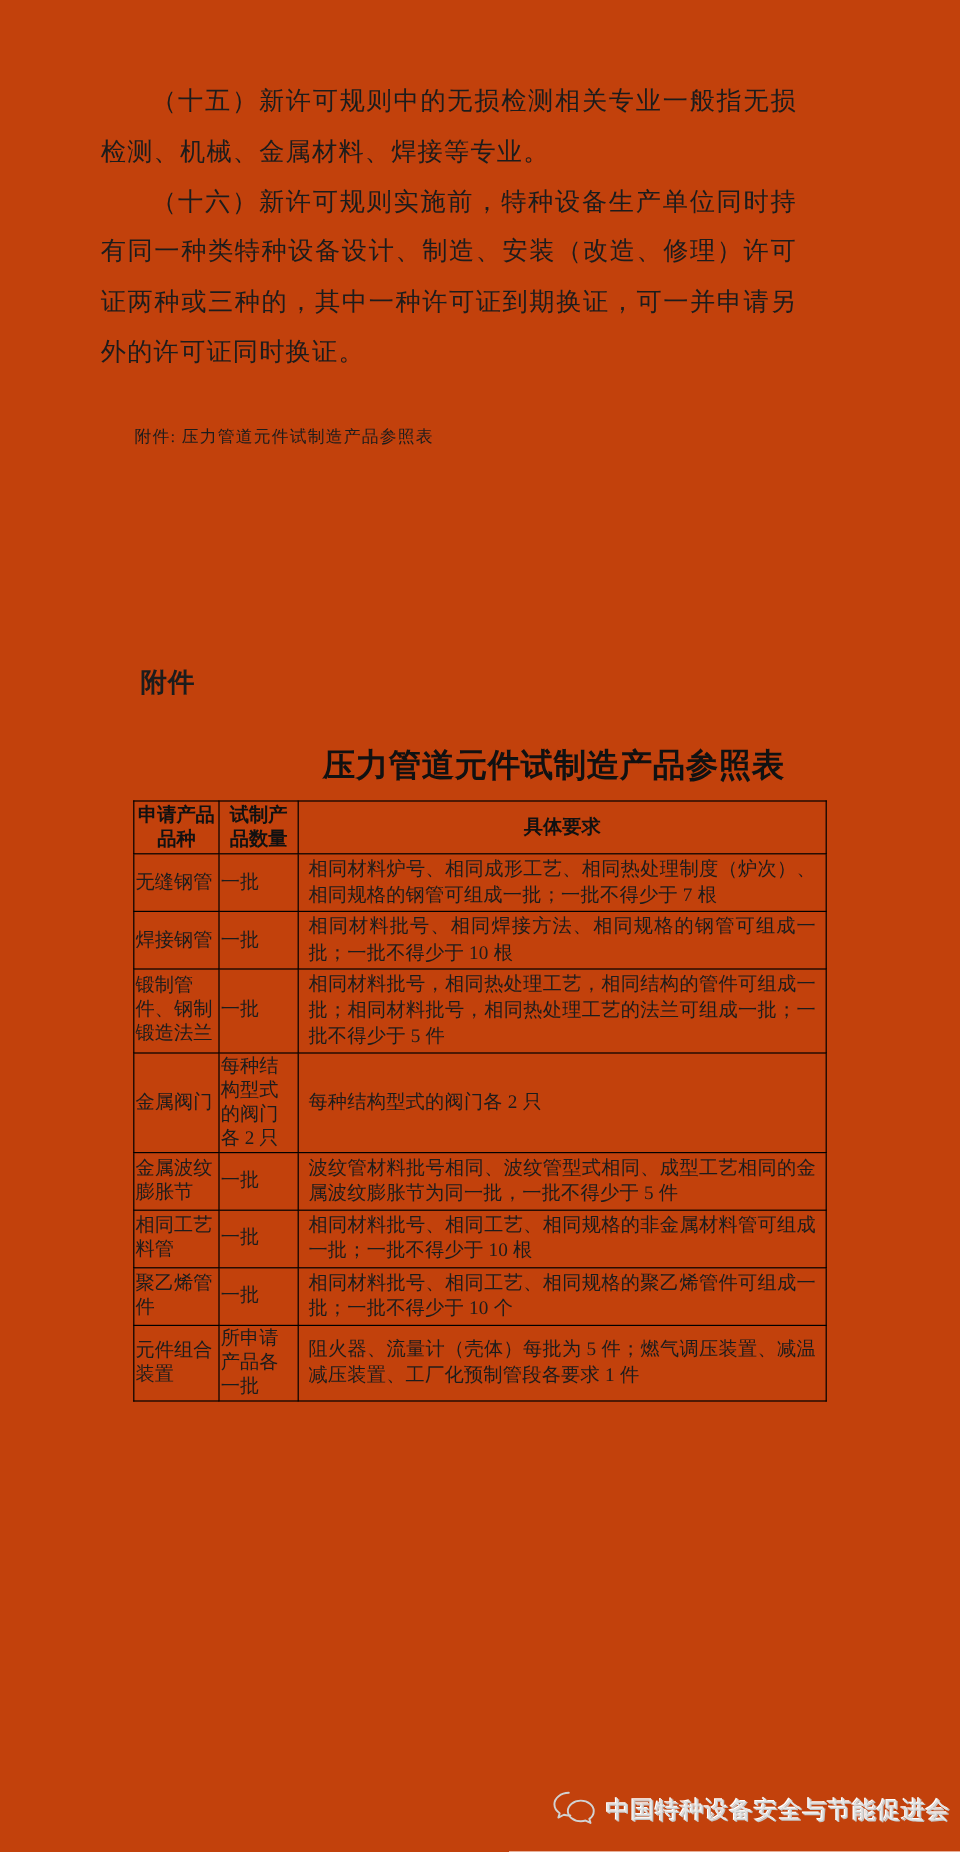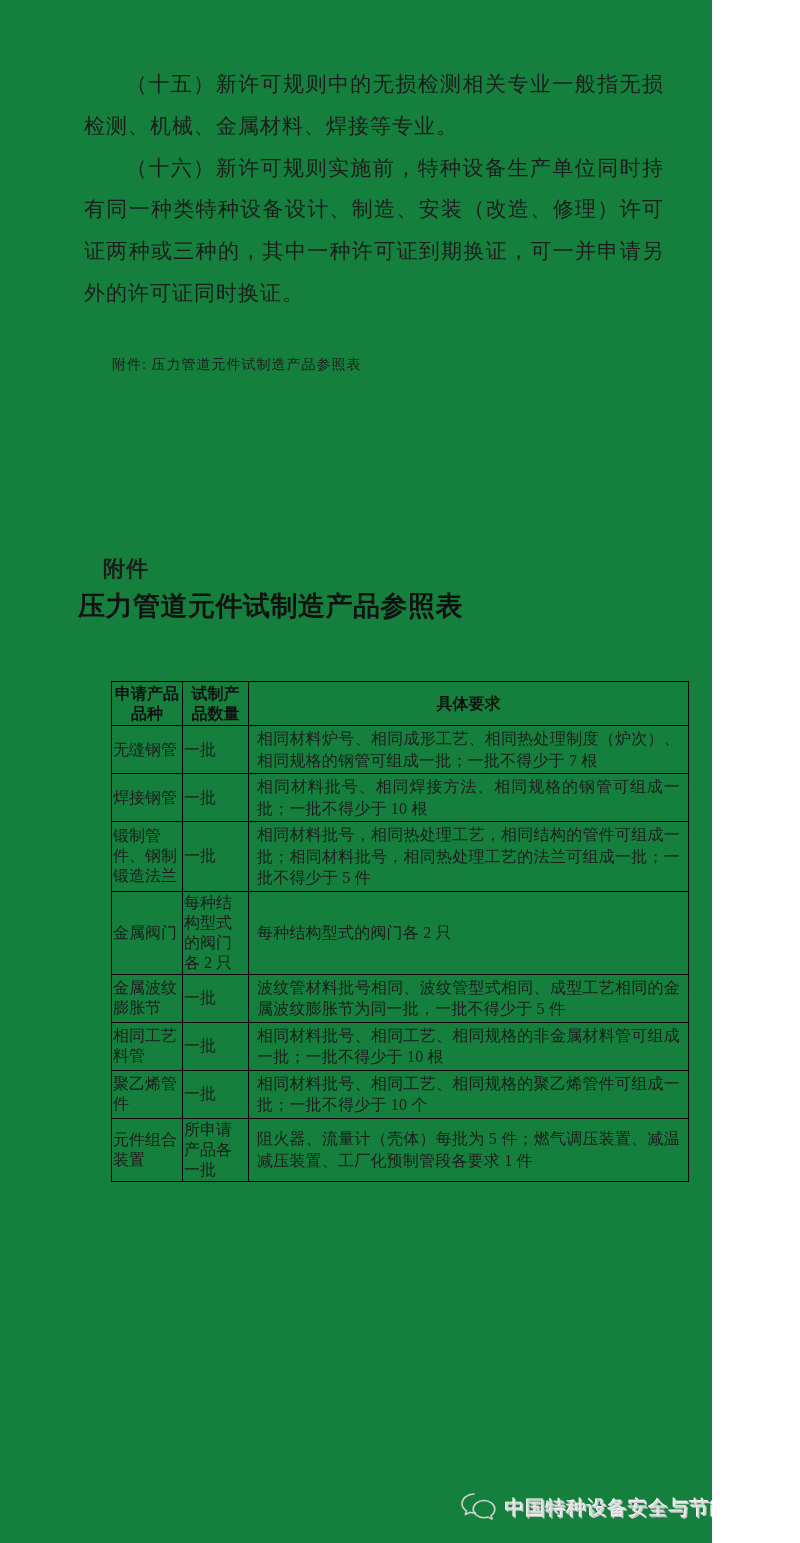--- a/index.html
+++ b/index.html
@@ -2,23 +2,23 @@
 <html><head>
 <meta charset="utf-8">
 <style>
   html, body {
     margin: 0;
     padding: 0;
     background: #ffffff;
   }
   .page {
     position: relative;
-    width: 712px;
+    width: 800px;
     height: 1543px;
-    background: #15803d;
+    background: #c2410c;
     color: #1c1c1c;
     font-family: "Liberation Serif", serif;
     overflow: hidden;
     text-decoration: underline;
   }
   
   .body-text {
     position: absolute;
     top: 64px;
     left: 84px;
@@ -42,46 +42,46 @@
     margin: 0;
     text-indent: 2em;
     font-size: 14px;
     line-height: 32px;
     letter-spacing: 1px;
   }
   
   .attach-label {
     position: absolute;
     top: 556px;
-    left: 103px;
+    left: 117px;
     font-family: "Liberation Sans", sans-serif;
     font-weight: bold;
     font-size: 22px;
     line-height: 26px;
     letter-spacing: 1px;
   }
   
   .table-title {
     position: absolute;
-    top: 587px;
+    top: 619px;
     left: 78px;
     width: 576px;
     margin: 0;
-    text-align: left;
+    text-align: right;
     font-family: "Liberation Serif", serif;
     font-weight: bold;
     font-size: 27px;
     line-height: 38px;
     letter-spacing: 0.5px;
     color: #111111;
   }
   
   table.ref-table {
     position: absolute;
-    top: 681px;
+    top: 667px;
     left: 111px;
     width: 577px;
     border-collapse: collapse;
     table-layout: fixed;
   }
   table.ref-table col.col1 { width: 71px; }
   table.ref-table col.col2 { width: 66px; }
   table.ref-table col.col3 { width: 440px; }
   table.ref-table th,
   table.ref-table td {

